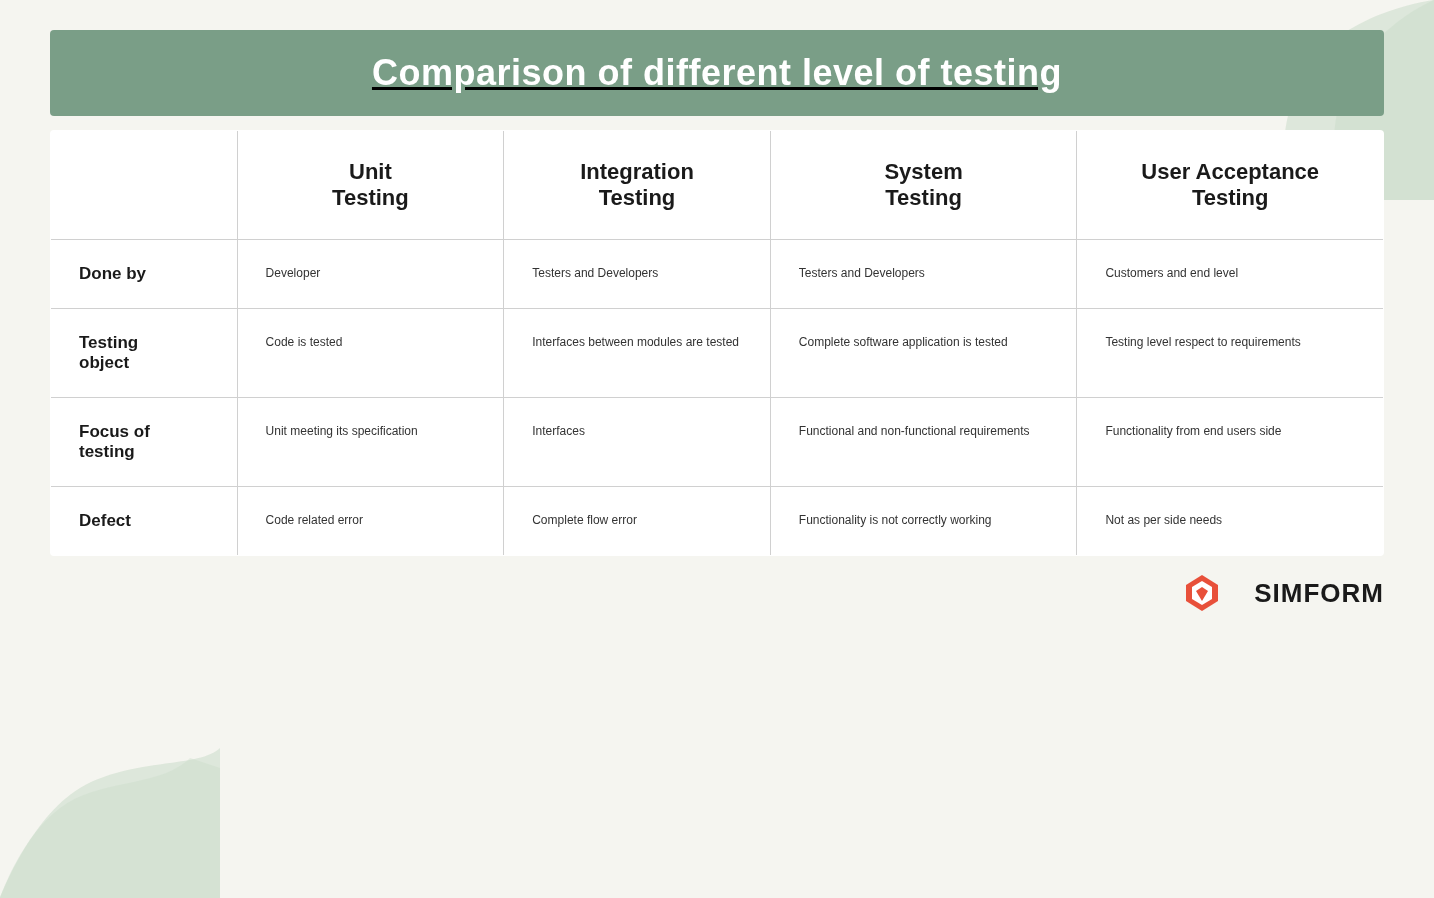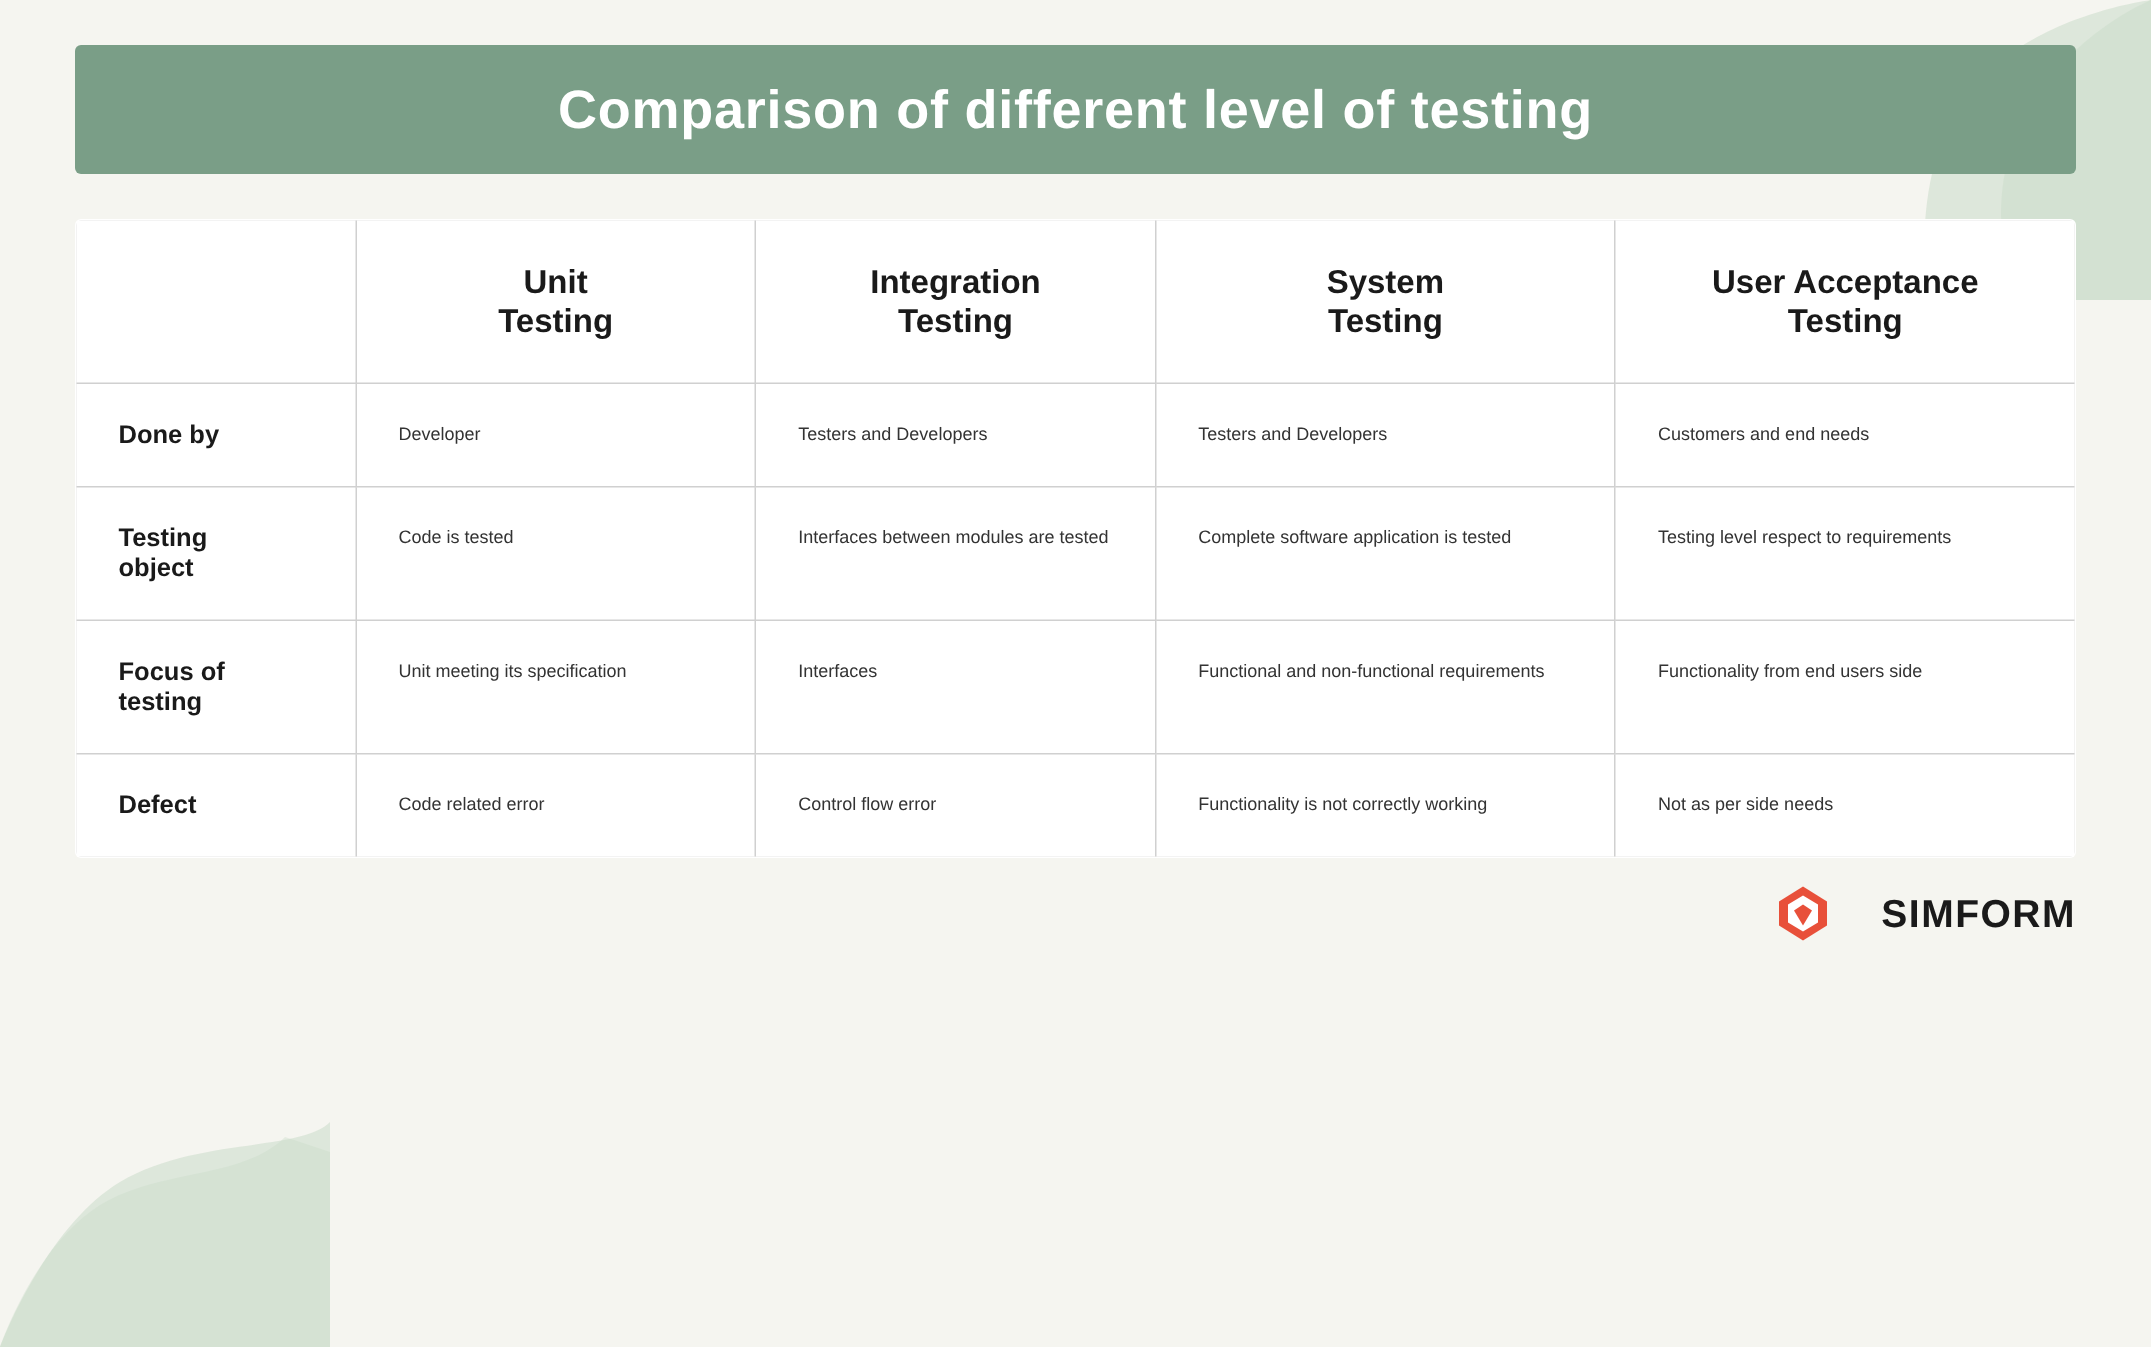--- a/index.html
+++ b/index.html
@@ -40,22 +40,23 @@
       height: 100%;
       padding: 30px 50px;
       z-index: 1;
     }
 
     
     .header-banner {
       background-color: #7a9e87;
       border-radius: 4px;
       padding: 22px 28px;
-      margin-bottom: 30px;
+      margin-bottom: 14px;
       text-align: center;
+      text-decoration: underline;
     }
 
     .header-banner h1 {
       color: white;
       font-size: 36px;
       font-weight: 800;
       letter-spacing: 0.5px;
     }
 
     
@@ -190,40 +191,40 @@
         <th>System<br>Testing</th>
         <th>User Acceptance<br>Testing</th>
       </tr>
     </thead>
     <tbody>
       <tr>
         <td class="row-label">Done by</td>
         <td class="row-value">Developer</td>
         <td class="row-value">Testers and Developers</td>
         <td class="row-value">Testers and Developers</td>
-        <td class="row-value">Customers and end needs</td>
+        <td class="row-value">Customers and end level</td>
       </tr>
       <tr>
         <td class="row-label">Testing<br>object</td>
         <td class="row-value">Code is tested</td>
         <td class="row-value">Interfaces between modules are tested</td>
         <td class="row-value">Complete software application is tested</td>
         <td class="row-value">Testing level respect to requirements</td>
       </tr>
       <tr>
         <td class="row-label">Focus of<br>testing</td>
         <td class="row-value">Unit meeting its specification</td>
         <td class="row-value">Interfaces</td>
         <td class="row-value">Functional and non-functional requirements</td>
         <td class="row-value">Functionality from end users side</td>
       </tr>
       <tr>
         <td class="row-label">Defect</td>
         <td class="row-value">Code related error</td>
-        <td class="row-value">Control flow error</td>
+        <td class="row-value">Complete flow error</td>
         <td class="row-value">Functionality is not correctly working</td>
         <td class="row-value">Not as per side needs</td>
       </tr>
     </tbody>
   </table>
 
   <div class="footer">
     <div class="simform-logo">
       <svg class="logo-icon" viewBox="0 0 44 44" xmlns="http://www.w3.org/2000/svg">
 

